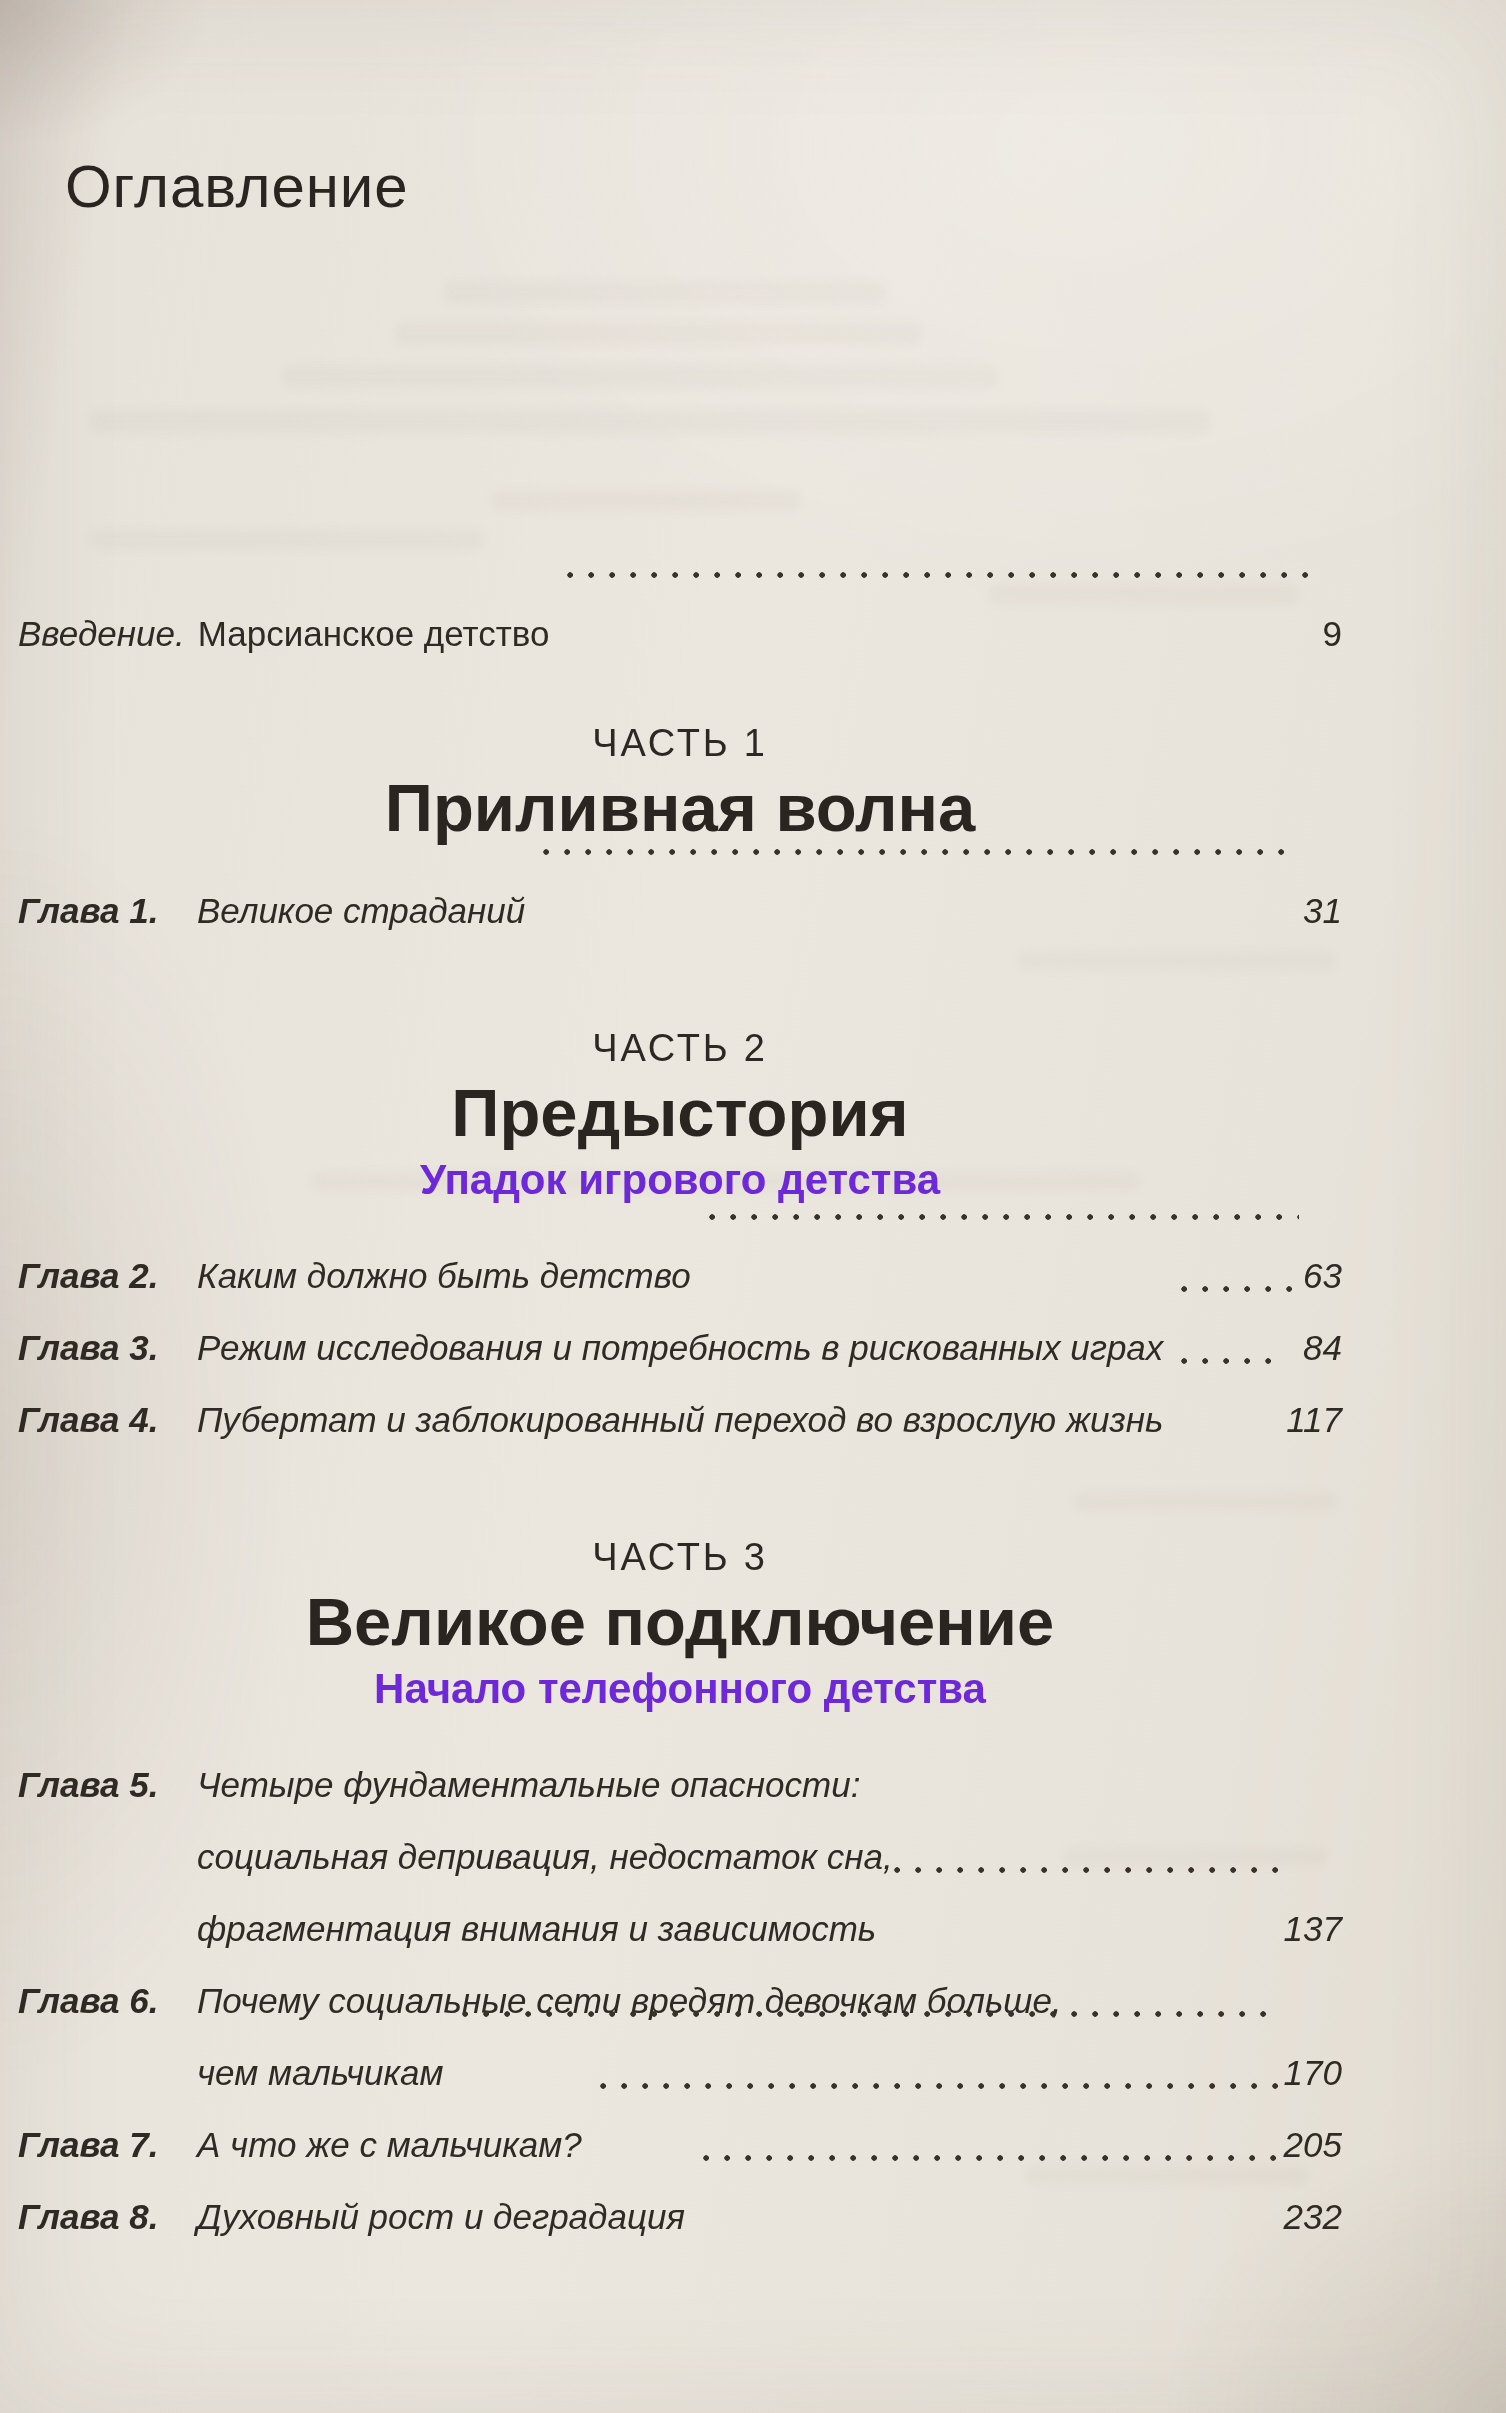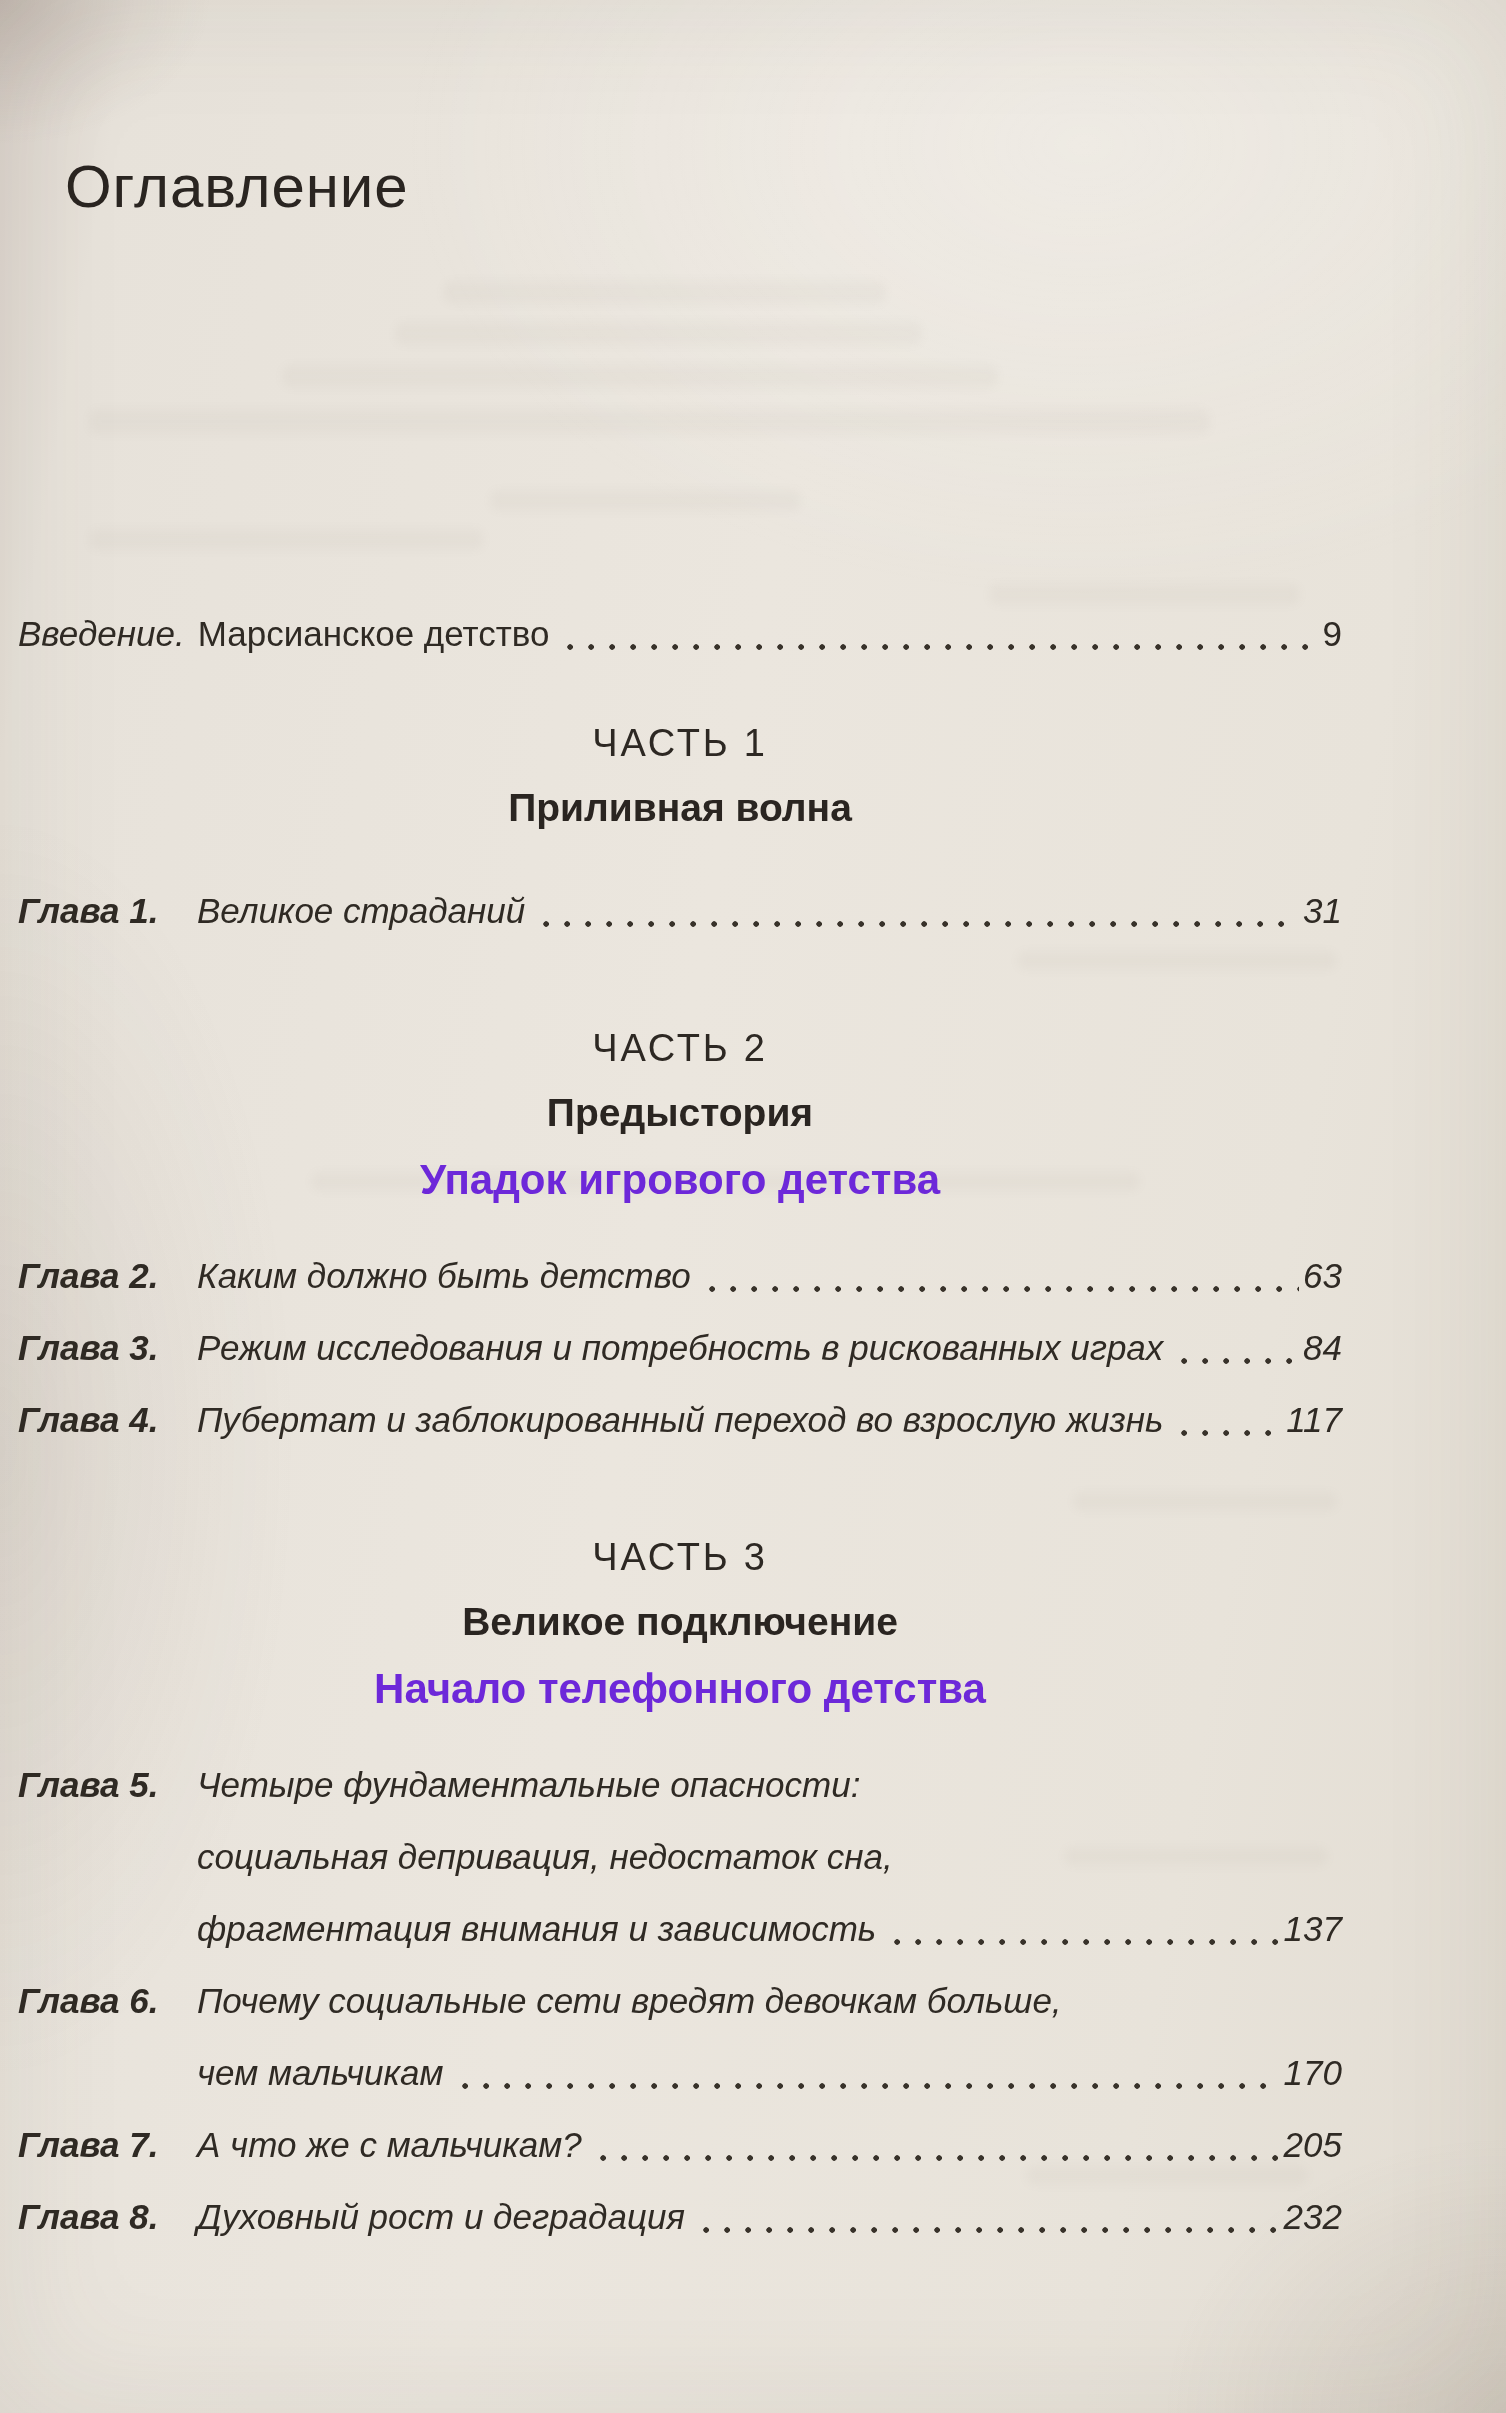--- a/index.html
+++ b/index.html
@@ -20,27 +20,27 @@
 
   
   .ghost{position:absolute;background:#8a7f72;opacity:.05;filter:blur(4.7px);border-radius:8.5px;}
 
   h1.page-title{
     margin:153px 0 0 47px;font-size:60px;line-height:68px;font-weight:400;
     letter-spacing:0.9px;color:#2a2521;
   }
 
   .toc-intro{margin-top:377px;}
-  .ch-line,.toc-intro{display:flex;align-items:flex-end;font-size:35px;line-height:72px;}
+  .ch-line,.toc-intro{display:flex;align-items:flex-start;font-size:35px;line-height:72px;}
   .intro-label{font-style:italic;margin-right:13px;}
 
   .part{text-align:center;margin-top:75px;}
   .part.first{margin-top:47px;}
   .part-kicker{font-size:38px;line-height:53px;letter-spacing:2.8px;color:#2d2823;}
-  .part-title{font-size:39px;line-height:75px;font-weight:700;color:#2a2521;}
+  .part-title{font-size:67px;line-height:75px;font-weight:700;color:#2a2521;}
   .part-subtitle{font-size:42px;line-height:60px;font-weight:700;color:#6d28d9;}
 
   .chapters{margin-top:30px;text-align:left;}
   .ch{display:flex;font-style:italic;}
   .ch-label{flex:none;width:179px;font-weight:700;font-size:35px;line-height:72px;}
   .ch-body{flex:1 1 auto;min-width:0;}
 
   .dots{flex:1 1 auto;position:relative;min-width:56px;}
   .dots::after{
     content:"";position:absolute;left:15px;right:3.8px;bottom:17px;height:12.2px;

